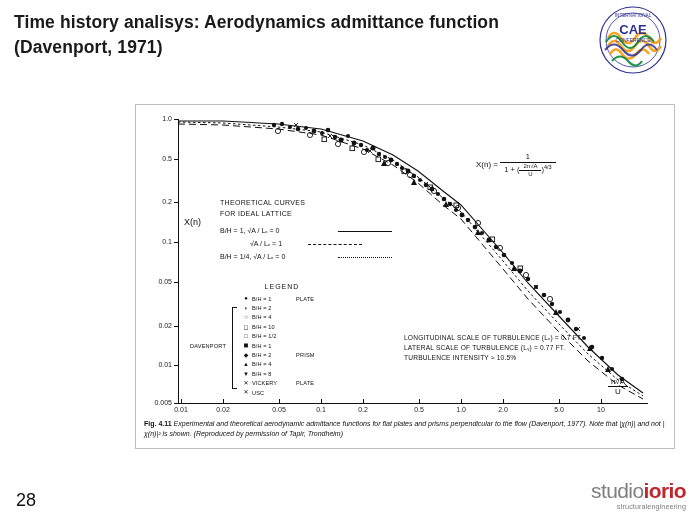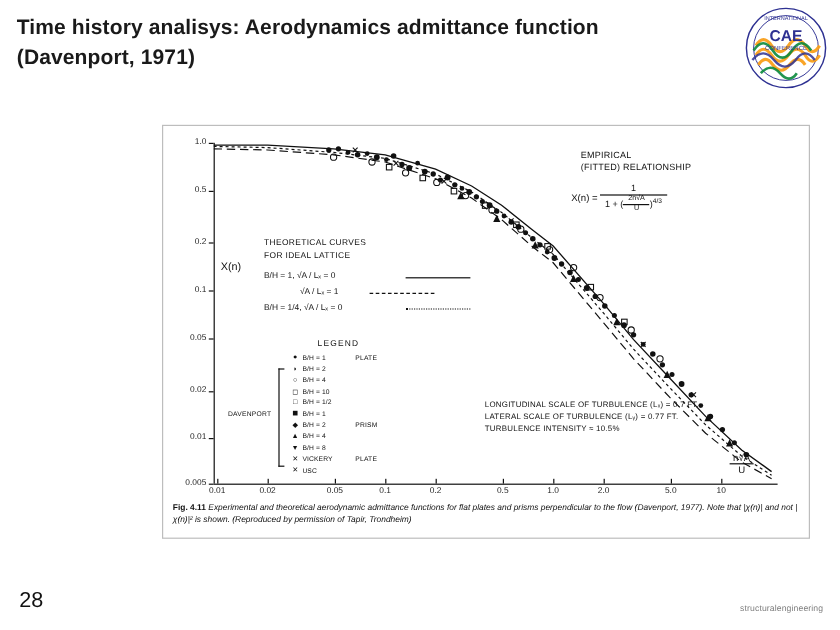--- a/index.html
+++ b/index.html
@@ -24,21 +24,21 @@
     font-size: 17.5px;
     font-weight: bold;
     color: #1a1a1a;
     line-height: 1.42;
     letter-spacing: 0.1px;
   }
 
   
   .cae-logo {
     position: absolute;
-    right: 4px;
+    right: 26px;
     top: 4px;
     width: 82px;
     height: 76px;
   }
 
   
   .figure-panel {
     position: absolute;
     left: 135px;
     top: 104px;
@@ -428,24 +428,20 @@
       <g stroke="#111" stroke-width="0.9">
         <path d="M116,4 l4,4 M120,4 l-4,4"></path>
         <path d="M150,15 l4,4 M154,15 l-4,4"></path>
         <path d="M190,30 l4,4 M194,30 l-4,4"></path>
         <path d="M246,63 l4,4 M250,63 l-4,4"></path>
         <path d="M356,166 l4,4 M360,166 l-4,4"></path>
         <path d="M398,208 l4,4 M402,208 l-4,4"></path>
       </g>
     </svg>
 
-    <div class="empirical-block" style="left:348px; top:20px;">
-      <div>EMPIRICAL</div>
-      <div>(FITTED) RELATIONSHIP</div>
-    </div>
     <div class="formula" style="left:340px; top:48px;">
       <span>X(n) =</span>
       <span class="frac">
         <span class="num">1</span>
         <span class="den">
           <span>1 + (</span><span class="frac" style="font-size:6px;">
             <span class="num">2n√A</span>
             <span class="den">U</span>
           </span><span>)</span><sup class="small">4/3</sup>
         </span>
@@ -534,14 +530,17 @@
 
   <div class="caption">
     <b>Fig. 4.11</b>
     <span>Experimental and theoretical aerodynamic admittance functions for flat plates and prisms perpendicular to the flow (Davenport, 1977). Note that |χ(n)| and not |χ(n)|² is shown. (Reproduced by permission of Tapir, Trondheim)</span>
   </div>
 </div>
 
 <div class="page-number">28</div>
 
 <div class="studio-logo">
+  <div class="word">
+    <span class="studio">studio</span><span class="iorio">iorio</span>
+  </div>
   <div class="sub">structuralengineering</div>
 </div>
 
 </body></html>

